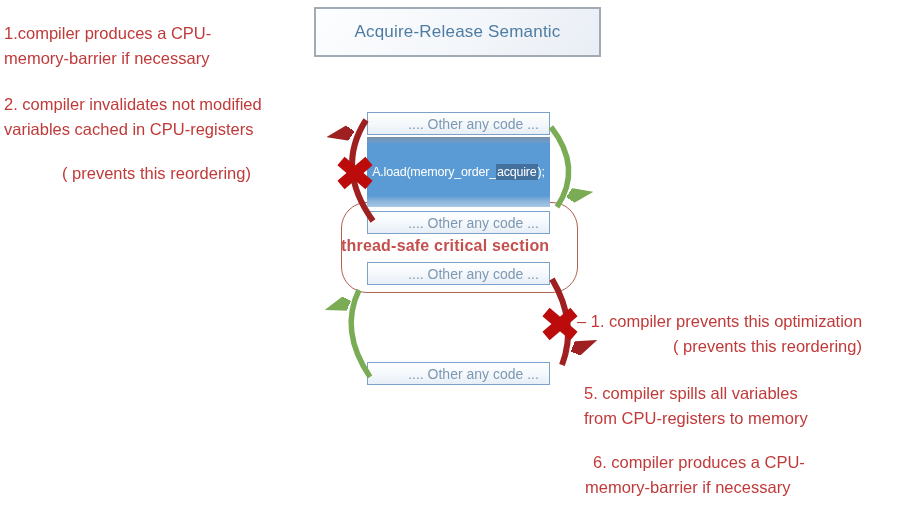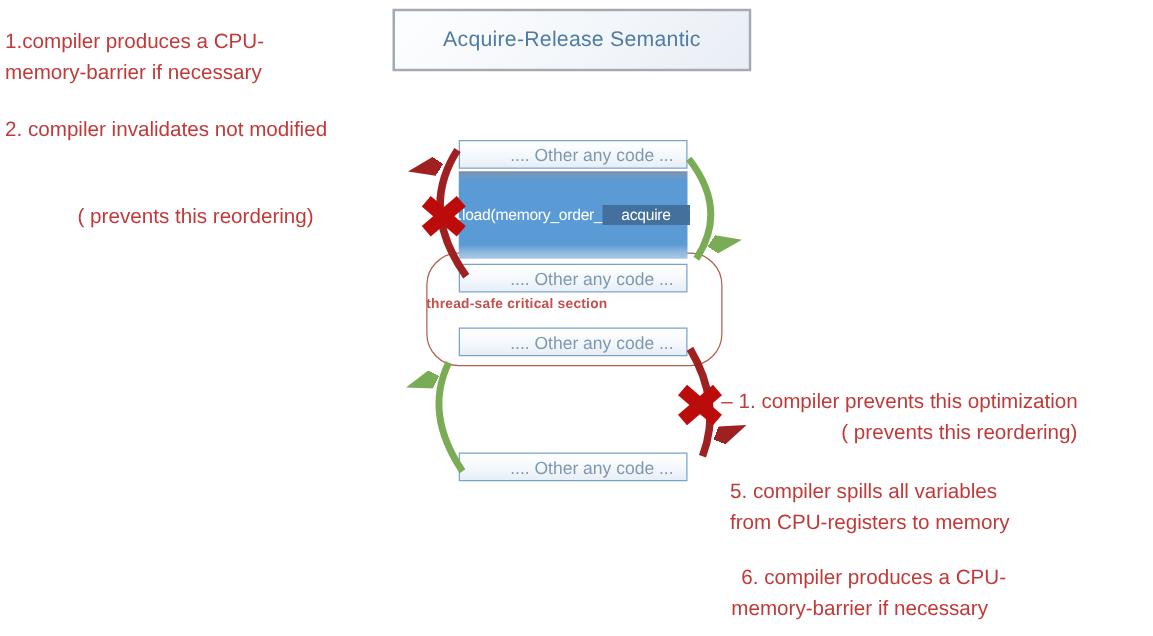--- a/index.html
+++ b/index.html
@@ -40,50 +40,51 @@
 
   
   .blue-box{
     position:absolute;left:367px;width:183px;height:70px;box-sizing:border-box;
     background:linear-gradient(180deg,#7b90aa 0%,#6f9ac4 6%,var(--box-blue) 10%,var(--box-blue) 84%,#8db5dc 92%,#a9c9e6 100%);
     display:flex;align-items:center;justify-content:center;z-index:2;
   }
   .blue-box .code{color:#ffffff;white-space:nowrap;}
   .blue-box .code.load{font-size:12.5px;letter-spacing:-0.2px;}
   .blue-box .code.store{font-size:11.5px;letter-spacing:-0.4px;}
-  .blue-box .hl{background:var(--highlight-blue);padding:1px 15px;}
+  .blue-box .hl{background:var(--highlight-blue);padding:1px 1px;}
 
   
   .critical-rect{
     position:absolute;left:341px;top:202px;width:237px;height:91px;box-sizing:border-box;
     border:1px solid var(--critical-border);border-radius:26px;z-index:1;background:transparent;
   }
   .critical-label{
     position:absolute;left:341px;top:237px;width:204px;
-    color:#c4504e;font-size:11px;font-weight:600;letter-spacing:.2px;z-index:2;white-space:nowrap;
+    color:#c4504e;font-size:16px;font-weight:600;letter-spacing:.2px;z-index:2;white-space:nowrap;
   }
 
   
   svg.overlay{position:absolute;left:0;top:0;width:922px;height:509px;z-index:3;pointer-events:none;}
 </style>
 </head>
 <body>
 
 <div id="canvas">
 
   <div class="title-box">
     <span>Acquire-Release Semantic</span>
   </div>
 
   <div class="note" style="left:4px;top:21px;">
     <div>1.compiler produces a CPU-</div>
     <div>memory-barrier if necessary</div>
   </div>
   <div class="note" style="left:4px;top:92px;">
     <div>2. compiler invalidates not modified</div>
+    <div>variables cached in CPU-registers</div>
   </div>
   <div class="note" style="left:4px;top:161px;">
     <div class="l2-center">( prevents this reordering)</div>
   </div>
 
   <div class="note" style="left:577px;top:309px;">
     <div>– 1. compiler prevents this optimization</div>
     <div class="l2-center4">( prevents this reordering)</div>
   </div>
   <div class="note" style="left:584px;top:381px;">

